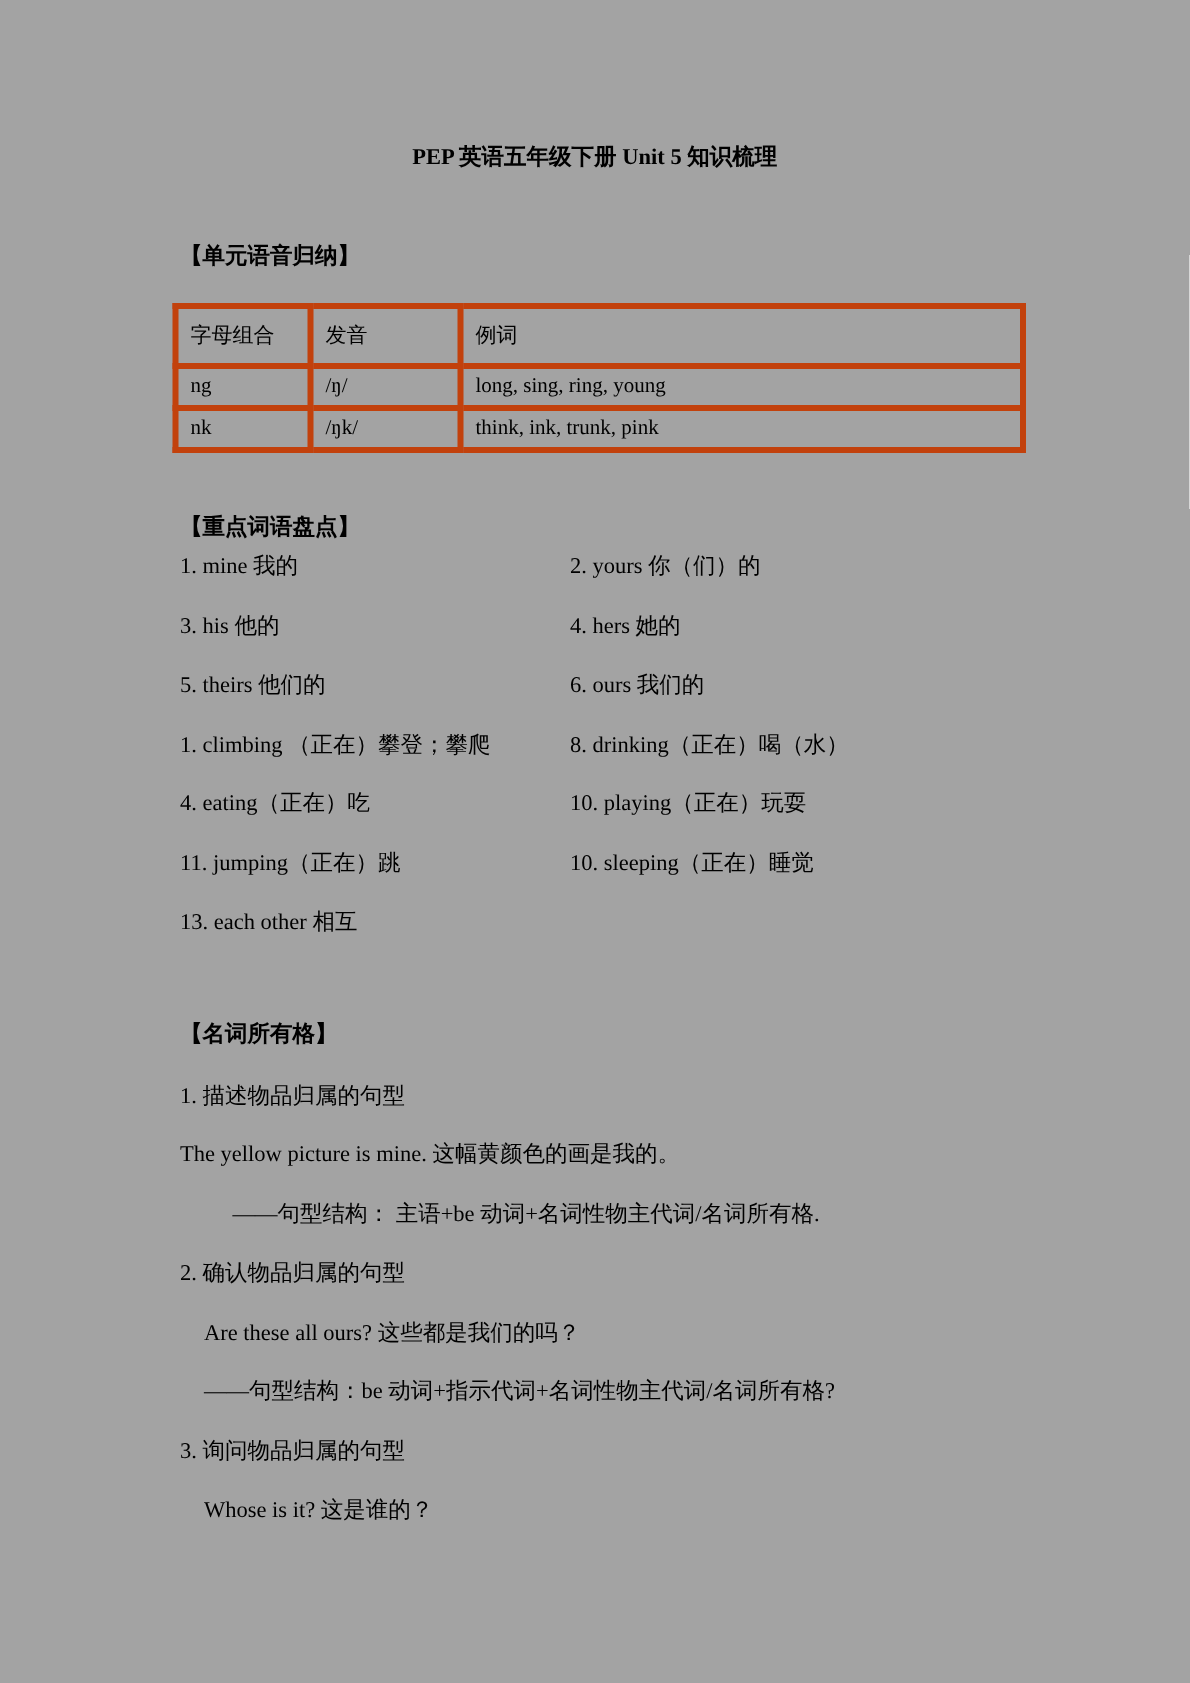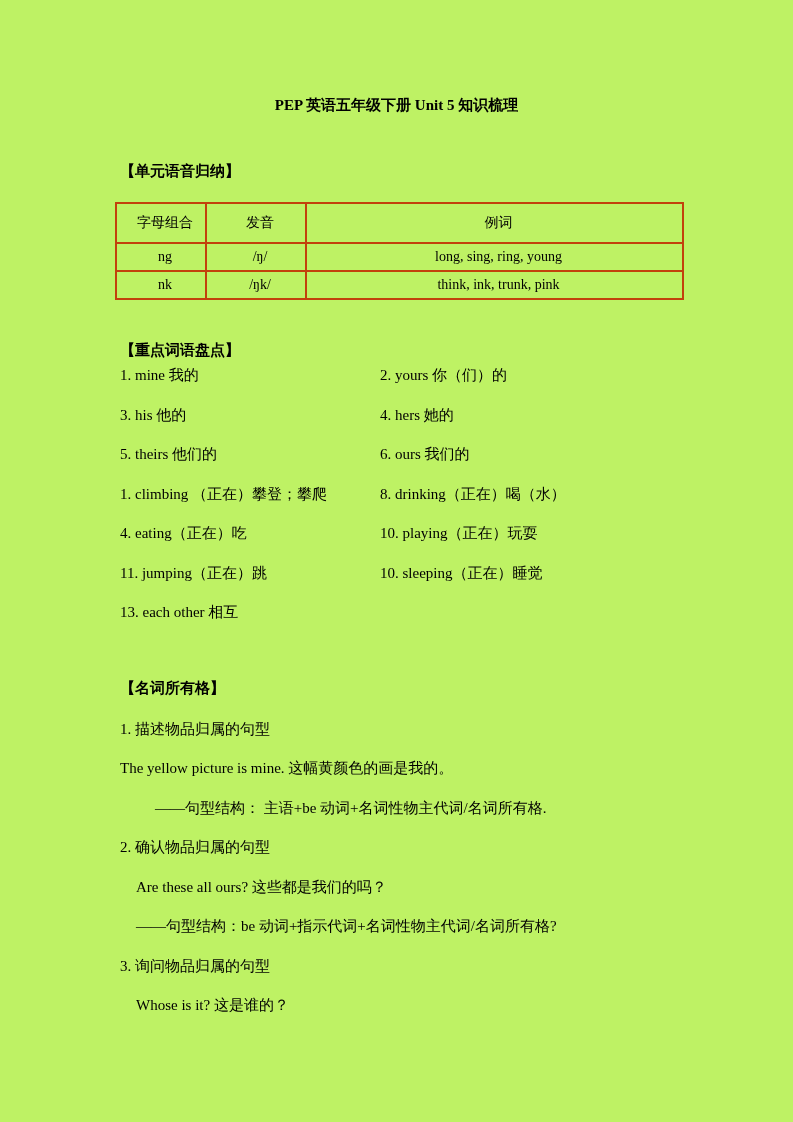--- a/index.html
+++ b/index.html
@@ -1,20 +1,20 @@
 <!DOCTYPE html>
 <html><head>
 <meta charset="utf-8">
 <style>
   * { margin: 0; padding: 0; box-sizing: border-box; }
   html, body { background: #ffffff; }
   .page {
     width: 793px;
     height: 1122px;
-    background: #bef264;
+    background: #a3a3a3;
     color: #000000;
     font-family: "Liberation Serif", "DejaVu Serif", serif;
     position: relative;
     overflow: hidden;
     margin: 0 auto;
   }
   .title {
     padding-top: 97px;
     text-align: center;
     font-size: 15px;
@@ -35,22 +35,22 @@
     margin: 23px 0 0 115px;
     border-collapse: collapse;
     width: 569px;
     font-size: 14px;
     table-layout: fixed;
   }
   table.phonics-table col.c1 { width: 90px; }
   table.phonics-table col.c2 { width: 100px; }
   table.phonics-table th,
   table.phonics-table td {
-    border: 2px solid #c2410c;
-    text-align: center;
+    border: 4px solid #c2410c;
+    text-align: left;
     font-weight: normal;
     padding-left: 8px;
     vertical-align: middle;
   }
   table.phonics-table th { height: 40px; }
   table.phonics-table td { height: 28px; }
 
   .words-list { margin-top: 8px; }
   .word-row {
     margin-left: 120px;

